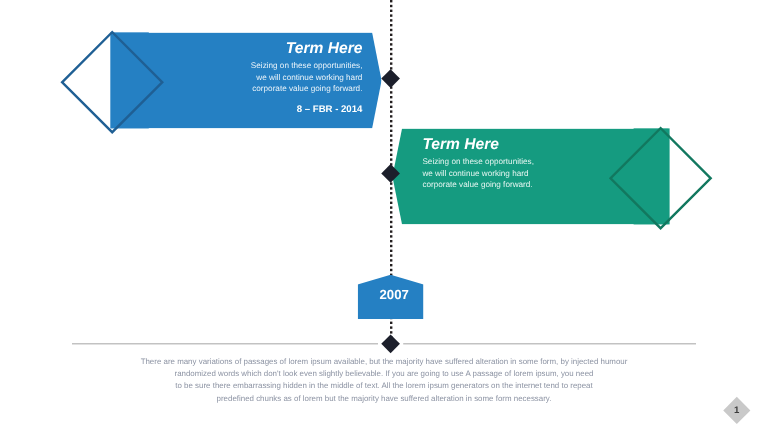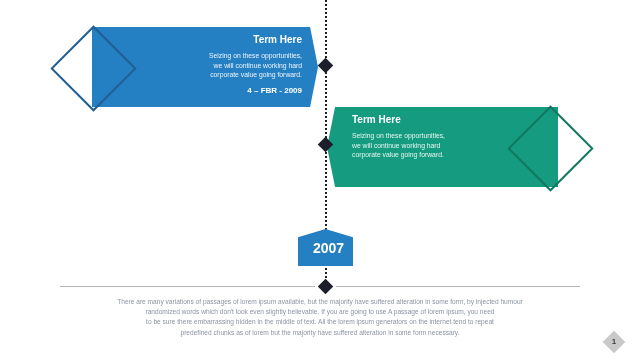--- a/index.html
+++ b/index.html
@@ -112,24 +112,25 @@
     left: 528px; top: 107px; width: 30px; height: 80px; background: #159b80;
   }
 
   
   .band-text {
     position: absolute;
     z-index: 7;
     color: #ffffff;
   }
   .band-text .term {
-    font-size: 10px;
+    font-size: 13px;
     font-weight: bold;
     line-height: 14px;
     margin: 0 0 4px 0;
+    font-style: italic;
   }
   .band-text .body {
     font-size: 6.8px;
     line-height: 9.5px;
     margin: 0;
     color: #eaf3fa;
   }
   .band-text .date {
     font-size: 8px;
     font-weight: bold;
@@ -162,21 +163,21 @@
     clip-path: polygon(0 22%, 50% 0, 100% 22%, 100% 100%, 0 100%);
     z-index: 5;
   }
   .year-label {
     position: absolute;
     left: 298px;
     top: 240px;
     width: 61px;
     text-align: center;
     color: #ffffff;
-    font-size: 14px;
+    font-size: 11px;
     font-weight: bold;
     z-index: 6;
   }
 
   
   .bottom-rule {
     position: absolute;
     top: 286px;
     height: 0;
     border-top: 1px solid #b4b4b4;
@@ -248,21 +249,21 @@
   <div class="diamond-fill-white blue-f"></div>
   <div class="diamond-mask blue-m"></div>
   <div class="band band-blue"></div>
   <div class="diamond-outline blue-d"></div>
 
   <div class="band-text text-blue">
     <p class="term">Term Here</p>
     <p class="body">Seizing on these opportunities,</p>
     <p class="body">we will continue working hard</p>
     <p class="body">corporate value going forward.</p>
-    <p class="date">4 – FBR - 2009</p>
+    <p class="date">8 – FBR - 2014</p>
   </div>
 
   <div class="node-diamond n1"></div>
 
   <div class="diamond-fill-white green-f"></div>
   <div class="diamond-mask green-m"></div>
   <div class="band band-green"></div>
   <div class="diamond-outline green-d"></div>
 
   <div class="band-text text-green">

